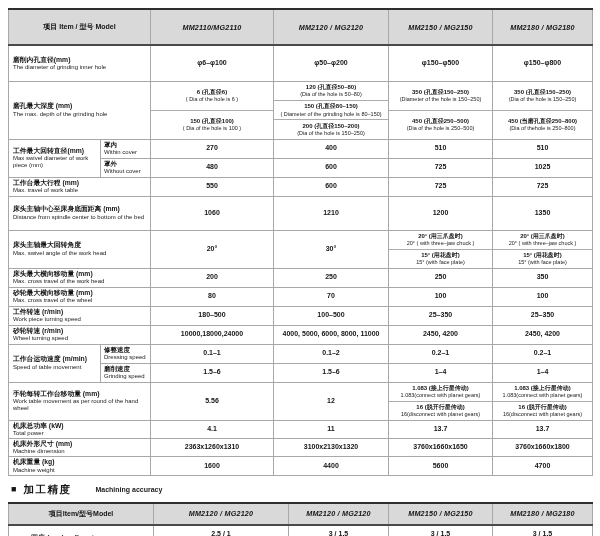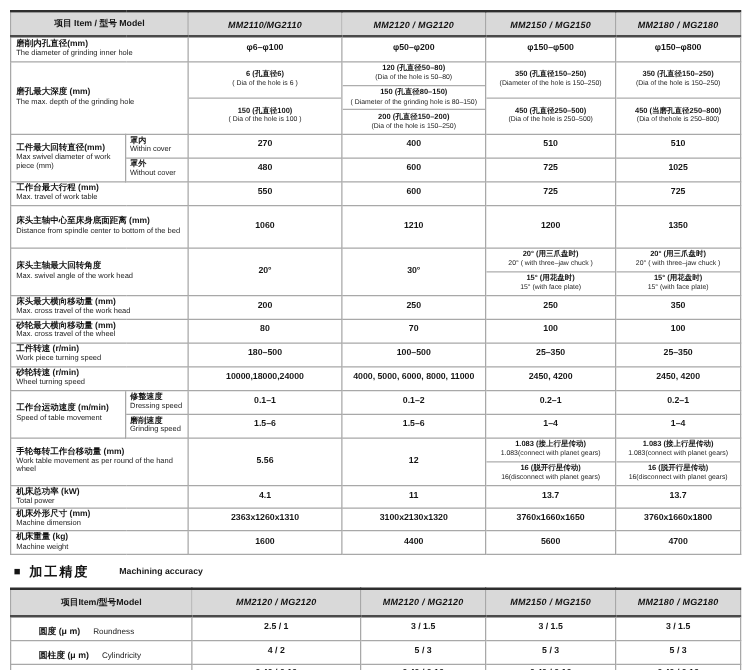--- a/index.html
+++ b/index.html
@@ -8,21 +8,21 @@
     font-family:"Liberation Sans","DejaVu Sans",sans-serif;
     color:#141414;
   }
   .page{padding:8px 8px 0 8px;}
 
   table{border-collapse:collapse;table-layout:fixed;width:584px;}
   .spec,.acc{border-top:2px solid #2e2e2e;border-bottom:1px solid #8f8f8f;}
   td{border:1px solid #a8a8a8;padding:0 2px;vertical-align:middle;overflow:hidden;}
   tr.header-row td{background:#d9d9d9;border-bottom:2px solid #4a4a4a;}
 
-  .h20{height:20px;margin-top:25px;} .h19{height:19px;} .h17{height:17px;} .h18{height:18px;}
+  .h20{height:36px;margin-top:25px;} .h19{height:19px;} .h17{height:17px;} .h18{height:18px;}
   .h22{height:22px;} .h34{height:34px;} .h37{height:37px;} .h57{height:57px;}
 
   .hitem{font-size:7px;font-weight:bold;text-align:center;}
   .hmodel{font-size:7.2px;font-weight:bold;font-style:italic;text-align:center;letter-spacing:.2px;}
 
   .lbl{text-align:left;padding:1px 4px;}
   .zh{font-size:6.8px;font-weight:bold;line-height:1.25;}
   .en{font-size:6px;line-height:1.15;color:#222;}
   .sublbl{text-align:left;padding:1px 3px;}
   .sublbl .zh{font-size:6.5px;}

